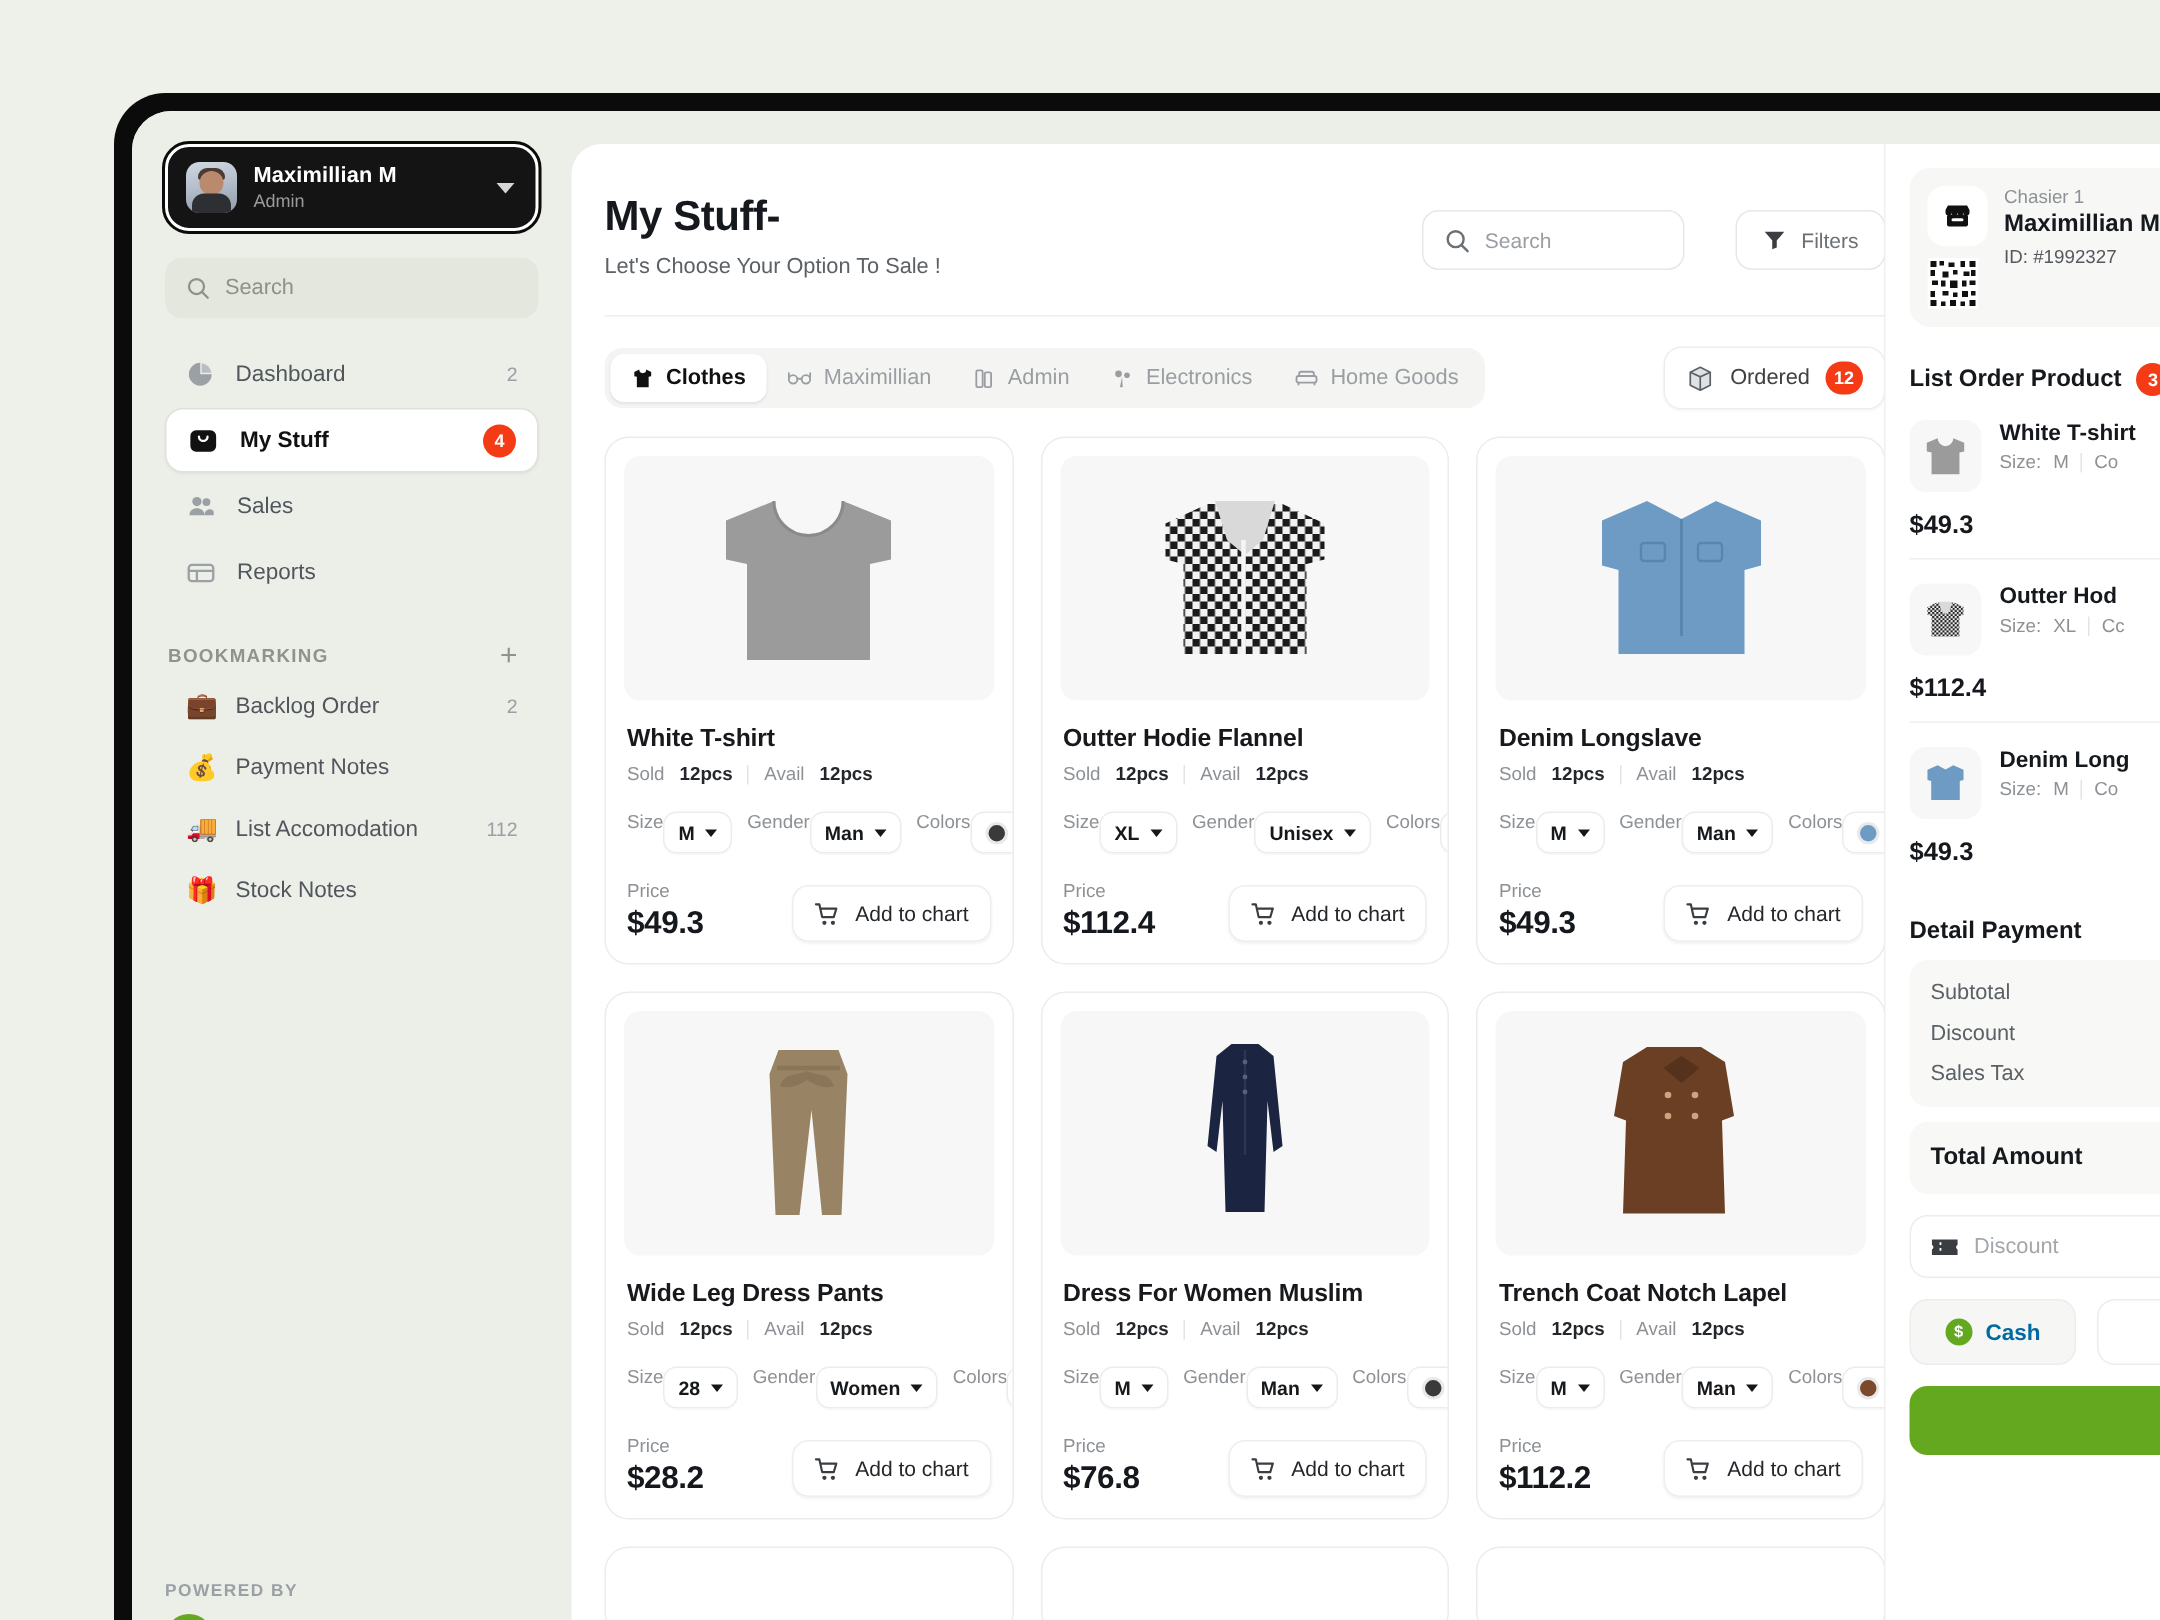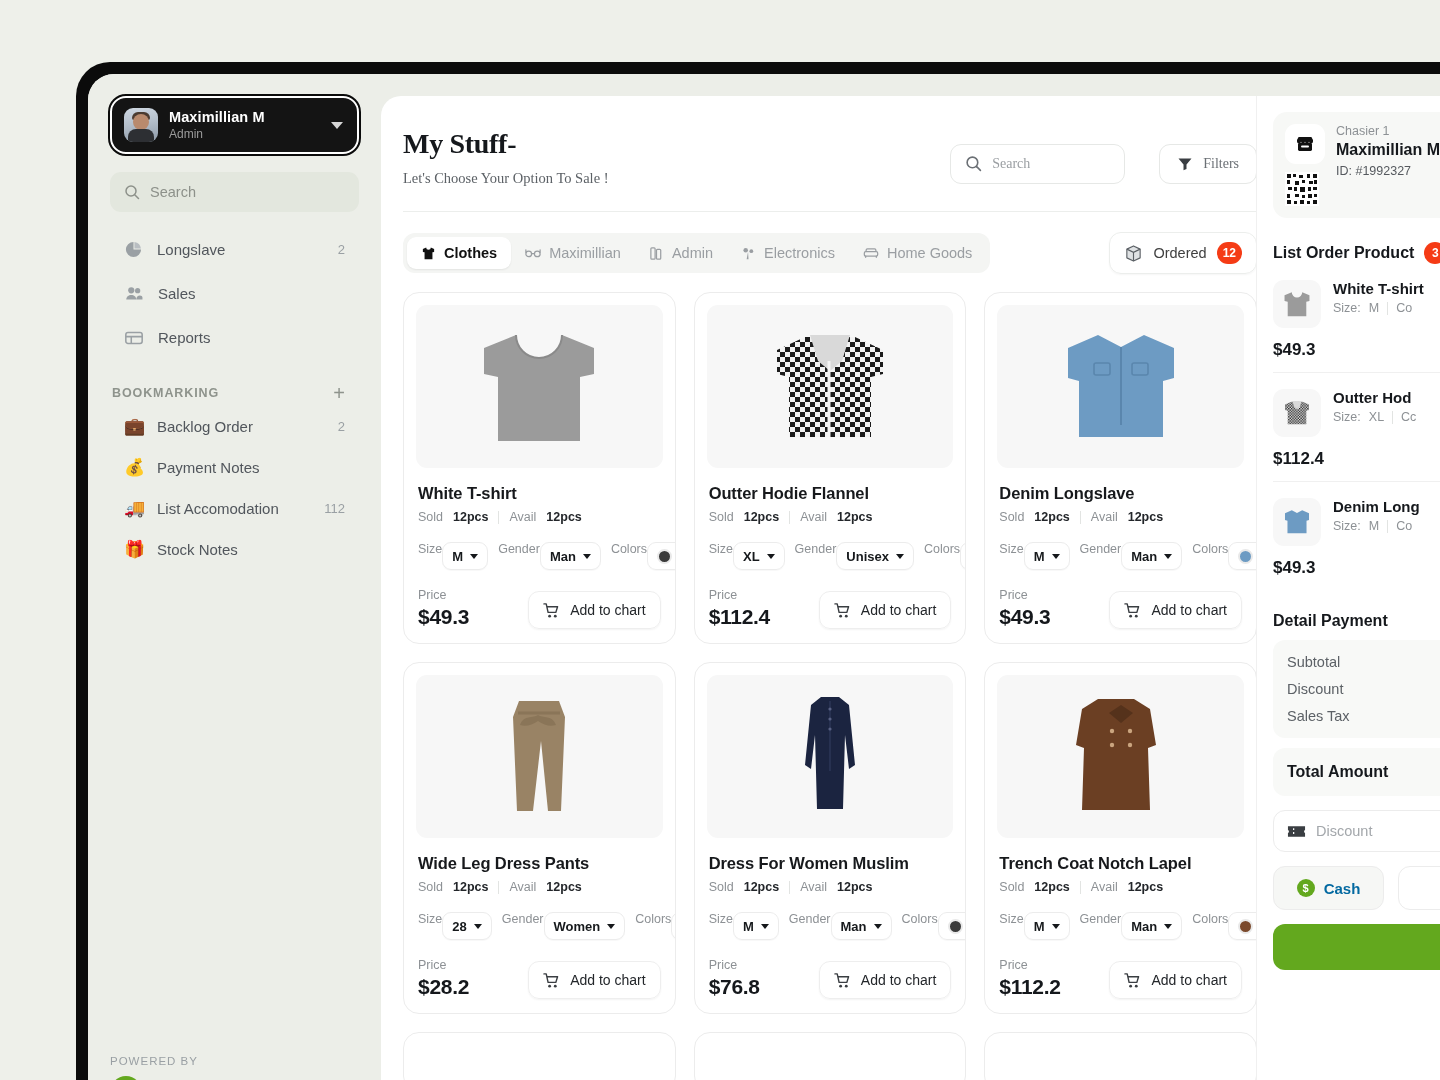--- a/index.html
+++ b/index.html
@@ -116,21 +116,21 @@
     height: 41px; display:flex; align-items:center; gap:14px; padding:0 14px;
     border-radius:12px;
   }
   .bm-item .emoji { font-size:17px; width:19px; text-align:center; }
   .bm-item .bm-label { font-size:15px; color:#51565c; flex:1; }
   .bm-item .bm-count { font-size:13px; color:#9aa0a4; }
 
   .powered {
     position:absolute; left:22px; bottom:14px;
   }
-  .powered .pb { font-size:11.5px; letter-spacing:1px; color:#9aa0a4; font-weight:400; }
+  .powered .pb { font-size:11.5px; letter-spacing:1px; color:#9aa0a4; font-weight:700; }
   .powered .brand { display:flex; align-items:center; gap:12px; margin-top:9px; }
   .logo-circle {
     width:32px;height:32px;border-radius:50%;background:#63a81e;
     display:flex;align-items:center;justify-content:center;
     color:#fff;font-size:15px;font-family:"Liberation Serif", serif;
   }
 
   
   #main {
     flex: 1;
@@ -139,21 +139,21 @@
     margin: 22px 0 0 0;
     overflow: hidden;
     position: relative;
     display:flex;
   }
   #main-inner { width: 910px; flex:0 0 910px; position:relative; }
 
   .main-head { padding: 32px 34px 0 22px; }
   .page-title { font-size:28px; font-weight:700; color:#15181c; letter-spacing:-.3px; }
   .page-sub { font-size:14.5px; color:#5c6166; margin-top:10px; }
-  .head-row { display:flex; align-items:center; justify-content:space-between;font-family:Liberation Serif, serif; }
+  .head-row { display:flex; align-items:flex-start; justify-content:space-between; }
   .head-tools { display:flex; gap:14px; margin-top:12px; }
   .tool-search {
     width:175px;height:40px;border:1px solid #e6e8e6;border-radius:11px;
     display:flex;align-items:center;gap:10px;padding:0 14px;
   }
   .tool-search .lbl{font-size:14px;color:#9a9ea2;}
   .filters-btn {
     height:40px;border:1px solid #e6e8e6;border-radius:11px;
     display:flex;align-items:center;gap:10px;padding:0 17px;margin-left:20px;
   }
@@ -311,24 +311,34 @@
 
     <nav class="nav-list">
 
       <div class="nav-item">
         <span class="ico">
           <svg width="19" height="19" viewBox="0 0 20 20">
                 <path d="M10 10V2a8 8 0 108 8h-8z" fill="#9aa0a4"></path>
                 <path d="M11 2.2A8 8 0 0117.8 9H11V2.2z" fill="#b9bec2"></path>
               </svg>
         </span>
-        <span class="nav-label">Longslave</span>
+        <span class="nav-label">Dashboard</span>
         <span class="nav-count">2</span>
       </div>
 
+      <div class="nav-item active">
+        <span class="ico">
+          <svg width="21" height="21" viewBox="0 0 22 22">
+                <rect x="2" y="4" width="18" height="15" rx="4" fill="#111"></rect>
+                <path d="M8 8.5a3 3 0 006 0" stroke="#fff" stroke-width="1.6" stroke-linecap="round" fill="none"></path>
+              </svg>
+        </span>
+        <span class="nav-label">My Stuff</span>
+        <span class="badge-red">4</span>
+      </div>
 
       <div class="nav-item">
         <span class="ico">
           <svg width="20" height="20" viewBox="0 0 22 22">
                 <circle cx="8" cy="7" r="3.4" fill="#9aa0a4"></circle>
                 <circle cx="15" cy="7.4" r="2.9" fill="#9aa0a4"></circle>
                 <path d="M2.5 17c0-3.1 2.5-5 5.5-5s5.5 1.9 5.5 5H2.5z" fill="#9aa0a4"></path>
                 <path d="M13.5 17c0-2.6 1.8-4.4 4-4.4 1.6 0 2.8.9 2.8 2.3V17h-6.8z" fill="#9aa0a4"></path>
               </svg>
         </span>

